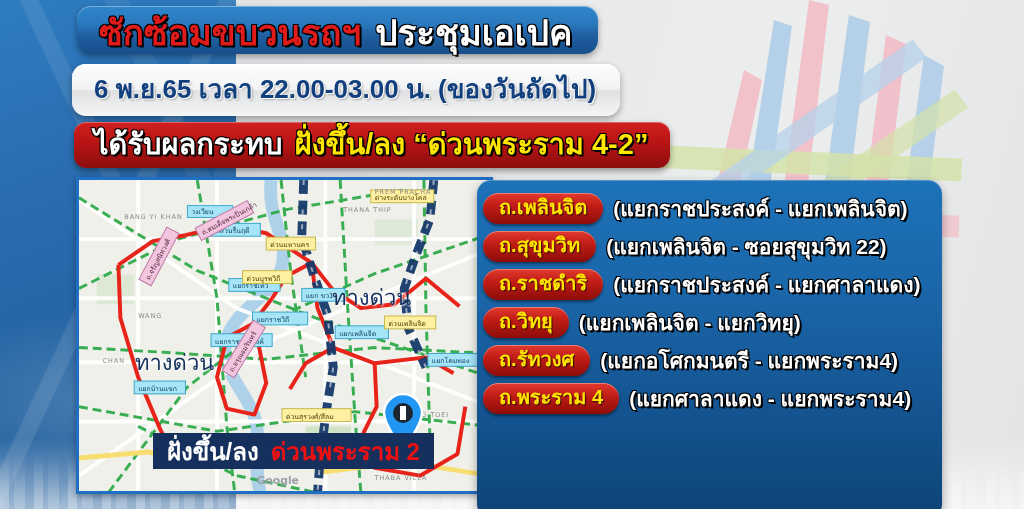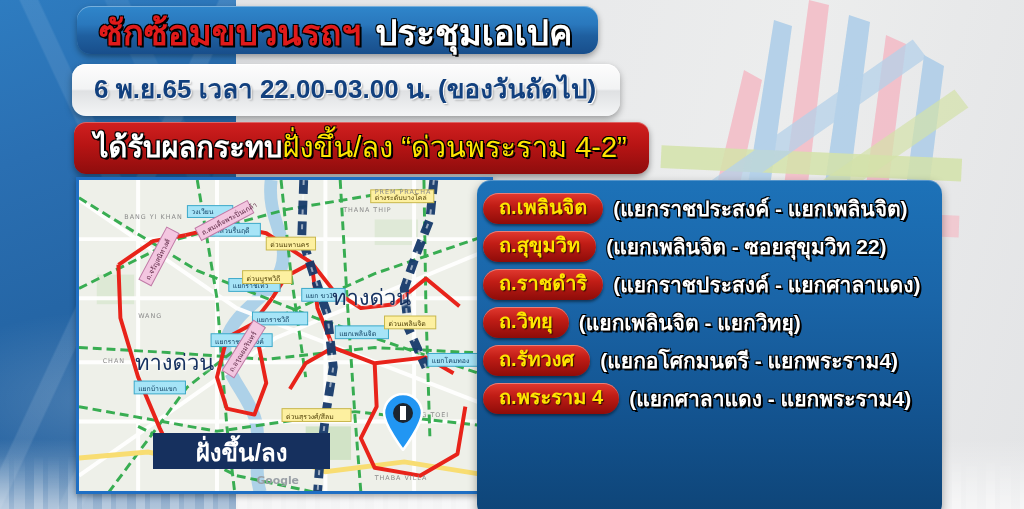--- a/index.html
+++ b/index.html
@@ -71,46 +71,45 @@
     left:72px; top:64px; height:52px; padding:0 24px 4px 22px;
     background:linear-gradient(180deg,#fdfdfd 0%,#f2f3f4 48%,#dfe1e3 52%,#f4f5f6 100%);
     border-radius:14px;
     box-shadow:0 3px 7px rgba(0,0,0,.35), inset 0 1px 0 rgba(255,255,255,.9);
   }
   #hdr2 .t1 {
     font-size:26px; font-weight:bold; color:#12407e;
     text-shadow:1px 1px 0 #fff, 2px 2px 2px rgba(0,0,0,.25);
   }
   #hdr3 {
-    left:74px; top:122px; height:52px; padding:0 22px 3px 20px;
+    left:74px; top:122px; height:46px; padding:0 22px 3px 20px;
     background:linear-gradient(180deg,#d12020 0%,#b71414 45%,#8e0d0d 100%);
     border-radius:12px;
     box-shadow:0 3px 6px rgba(0,0,0,.4), inset 0 1px 0 rgba(255,255,255,.3);
   }
   #hdr3 .t1 {
     font-size:29px; font-weight:bold; color:#ffffff;
     text-shadow:2px 2px 0 #000,-1px -1px 0 #000,1px -1px 0 #000,-1px 1px 0 #000;
   }
   #hdr3 .t2 {
-    font-size:29px; font-weight:normal; color:#ffe600; margin-left:0;
+    font-size:29px; font-weight:bold; color:#ffe600; margin-left:12px;
     text-shadow:2px 2px 0 #000,-1px -1px 0 #000,1px -1px 0 #000,-1px 1px 0 #000;
   }
 
   
   #map-card{
     position:absolute; left:76px; top:177px; width:417px; height:317px;
     border:3px solid #1f6fc4; background:#eceade; overflow:hidden;
     box-shadow:0 2px 6px rgba(0,0,0,.35);
   }
   #map-canvas{ position:absolute; inset:0; }
   .map-overlay-bar{
     position:absolute; left:74px; bottom:22px; height:36px;
     padding:0 14px; display:flex; align-items:center; gap:12px;
     background:#16305e;
-    flex-direction:column;
   }
   .map-overlay-bar .w{ color:#fff; font-size:24px; font-weight:bold; }
   .map-overlay-bar .r{ color:#ee1111; font-size:24px; font-weight:bold; }
   .map-label{
     position:absolute; font-size:22px; font-weight:normal; color:#14305f;
     text-shadow:1px 1px 2px rgba(255,255,255,.9);
   }
   .pin{
     position:absolute; width:44px; height:58px;
   }

